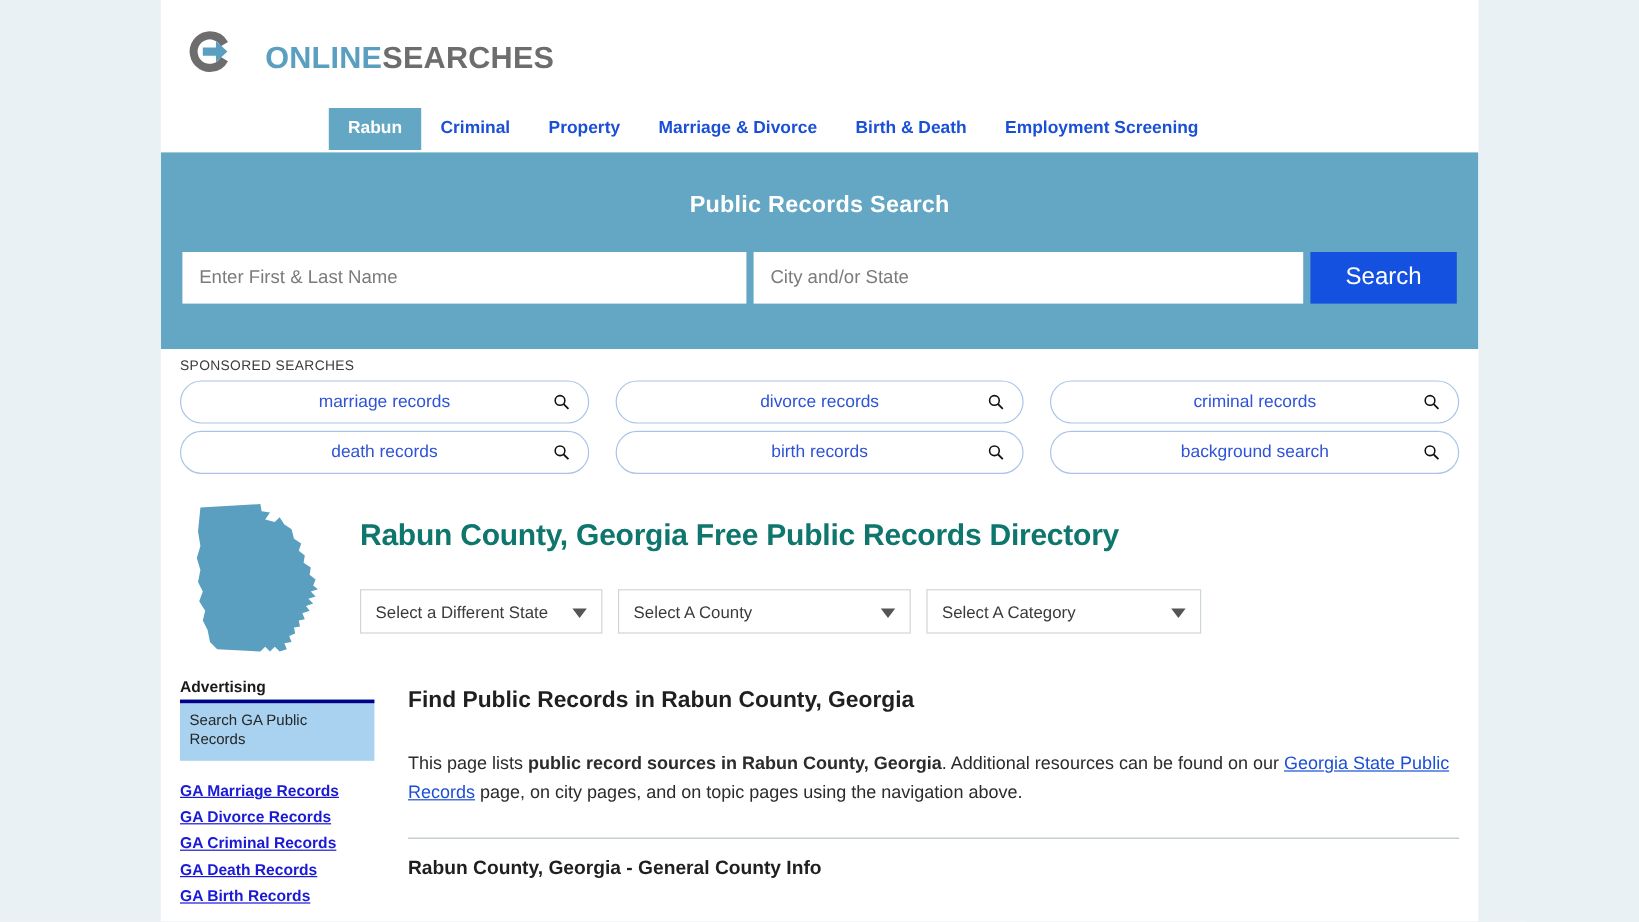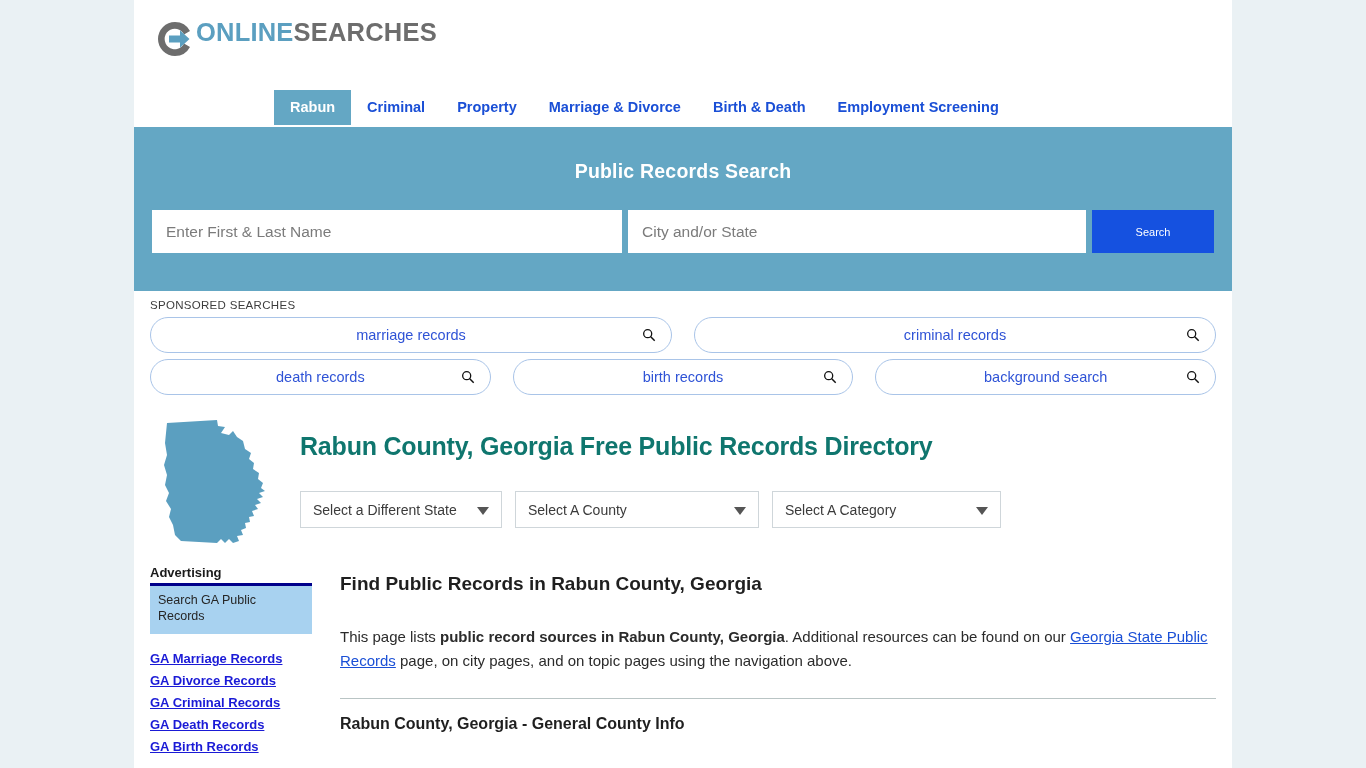--- a/index.html
+++ b/index.html
@@ -30,22 +30,22 @@
   }
 
   
   .site-header {
     height: 84px;
     padding: 18px 0 0 20px;
     background: #ffffff;
   }
   .logo {
     display: flex;
-    align-items: flex-start;
-    gap: 0;
+    align-items: flex-end;
+    gap: 25px;
     height: 46px;
   }
   .logo-mark { width: 42px; height: 42px; display: block; }
   .logo-text {
     font-size: 25.5px;
     font-weight: bold;
     letter-spacing: 0.2px;
     white-space: nowrap;
   }
   .logo-online { color: #5b9fc0; }
@@ -107,21 +107,21 @@
   }
   .search-input::placeholder { color: #7b7b7b; }
   .search-input.name { width: 470px; }
   .search-input.city { flex: 1; margin-left: 6px; }
   .search-submit {
     width: 122px;
     margin-left: 6px;
     background: #1551e0;
     color: #ffffff;
     border: none;
-    font-size: 11px;
+    font-size: 20px;
     font-family: "Liberation Sans", sans-serif;
     cursor: pointer;
     height: 43px;
   }
 
   
   .sponsored {
     padding: 8px 16px 0 16px;
     background: #ffffff;
   }
@@ -316,20 +316,29 @@
         <button class="search-submit">Search</button>
       </div>
     </div>
 
     <div class="sponsored">
       <div class="sponsored-label">SPONSORED SEARCHES</div>
 
       <div class="pill-row">
         <div class="pill">
           <span class="pill-text">marriage records</span>
+          <span class="pill-icon">
+            <svg viewBox="0 0 16 16" width="14" height="14" xmlns="http://www.w3.org/2000/svg">
+              <circle cx="6.5" cy="6.5" r="4.6" fill="none" stroke="#111" stroke-width="1.5"></circle>
+              <line x1="10" y1="10" x2="14.5" y2="14.5" stroke="#111" stroke-width="1.7"></line>
+            </svg>
+          </span>
+        </div>
+        <div class="pill">
+          <span class="pill-text">divorce records</span>
           <span class="pill-icon">
             <svg viewBox="0 0 16 16" width="14" height="14" xmlns="http://www.w3.org/2000/svg">
               <circle cx="6.5" cy="6.5" r="4.6" fill="none" stroke="#111" stroke-width="1.5"></circle>
               <line x1="10" y1="10" x2="14.5" y2="14.5" stroke="#111" stroke-width="1.7"></line>
             </svg>
           </span>
         </div>
         <div class="pill">
           <span class="pill-text">criminal records</span>
           <span class="pill-icon">

